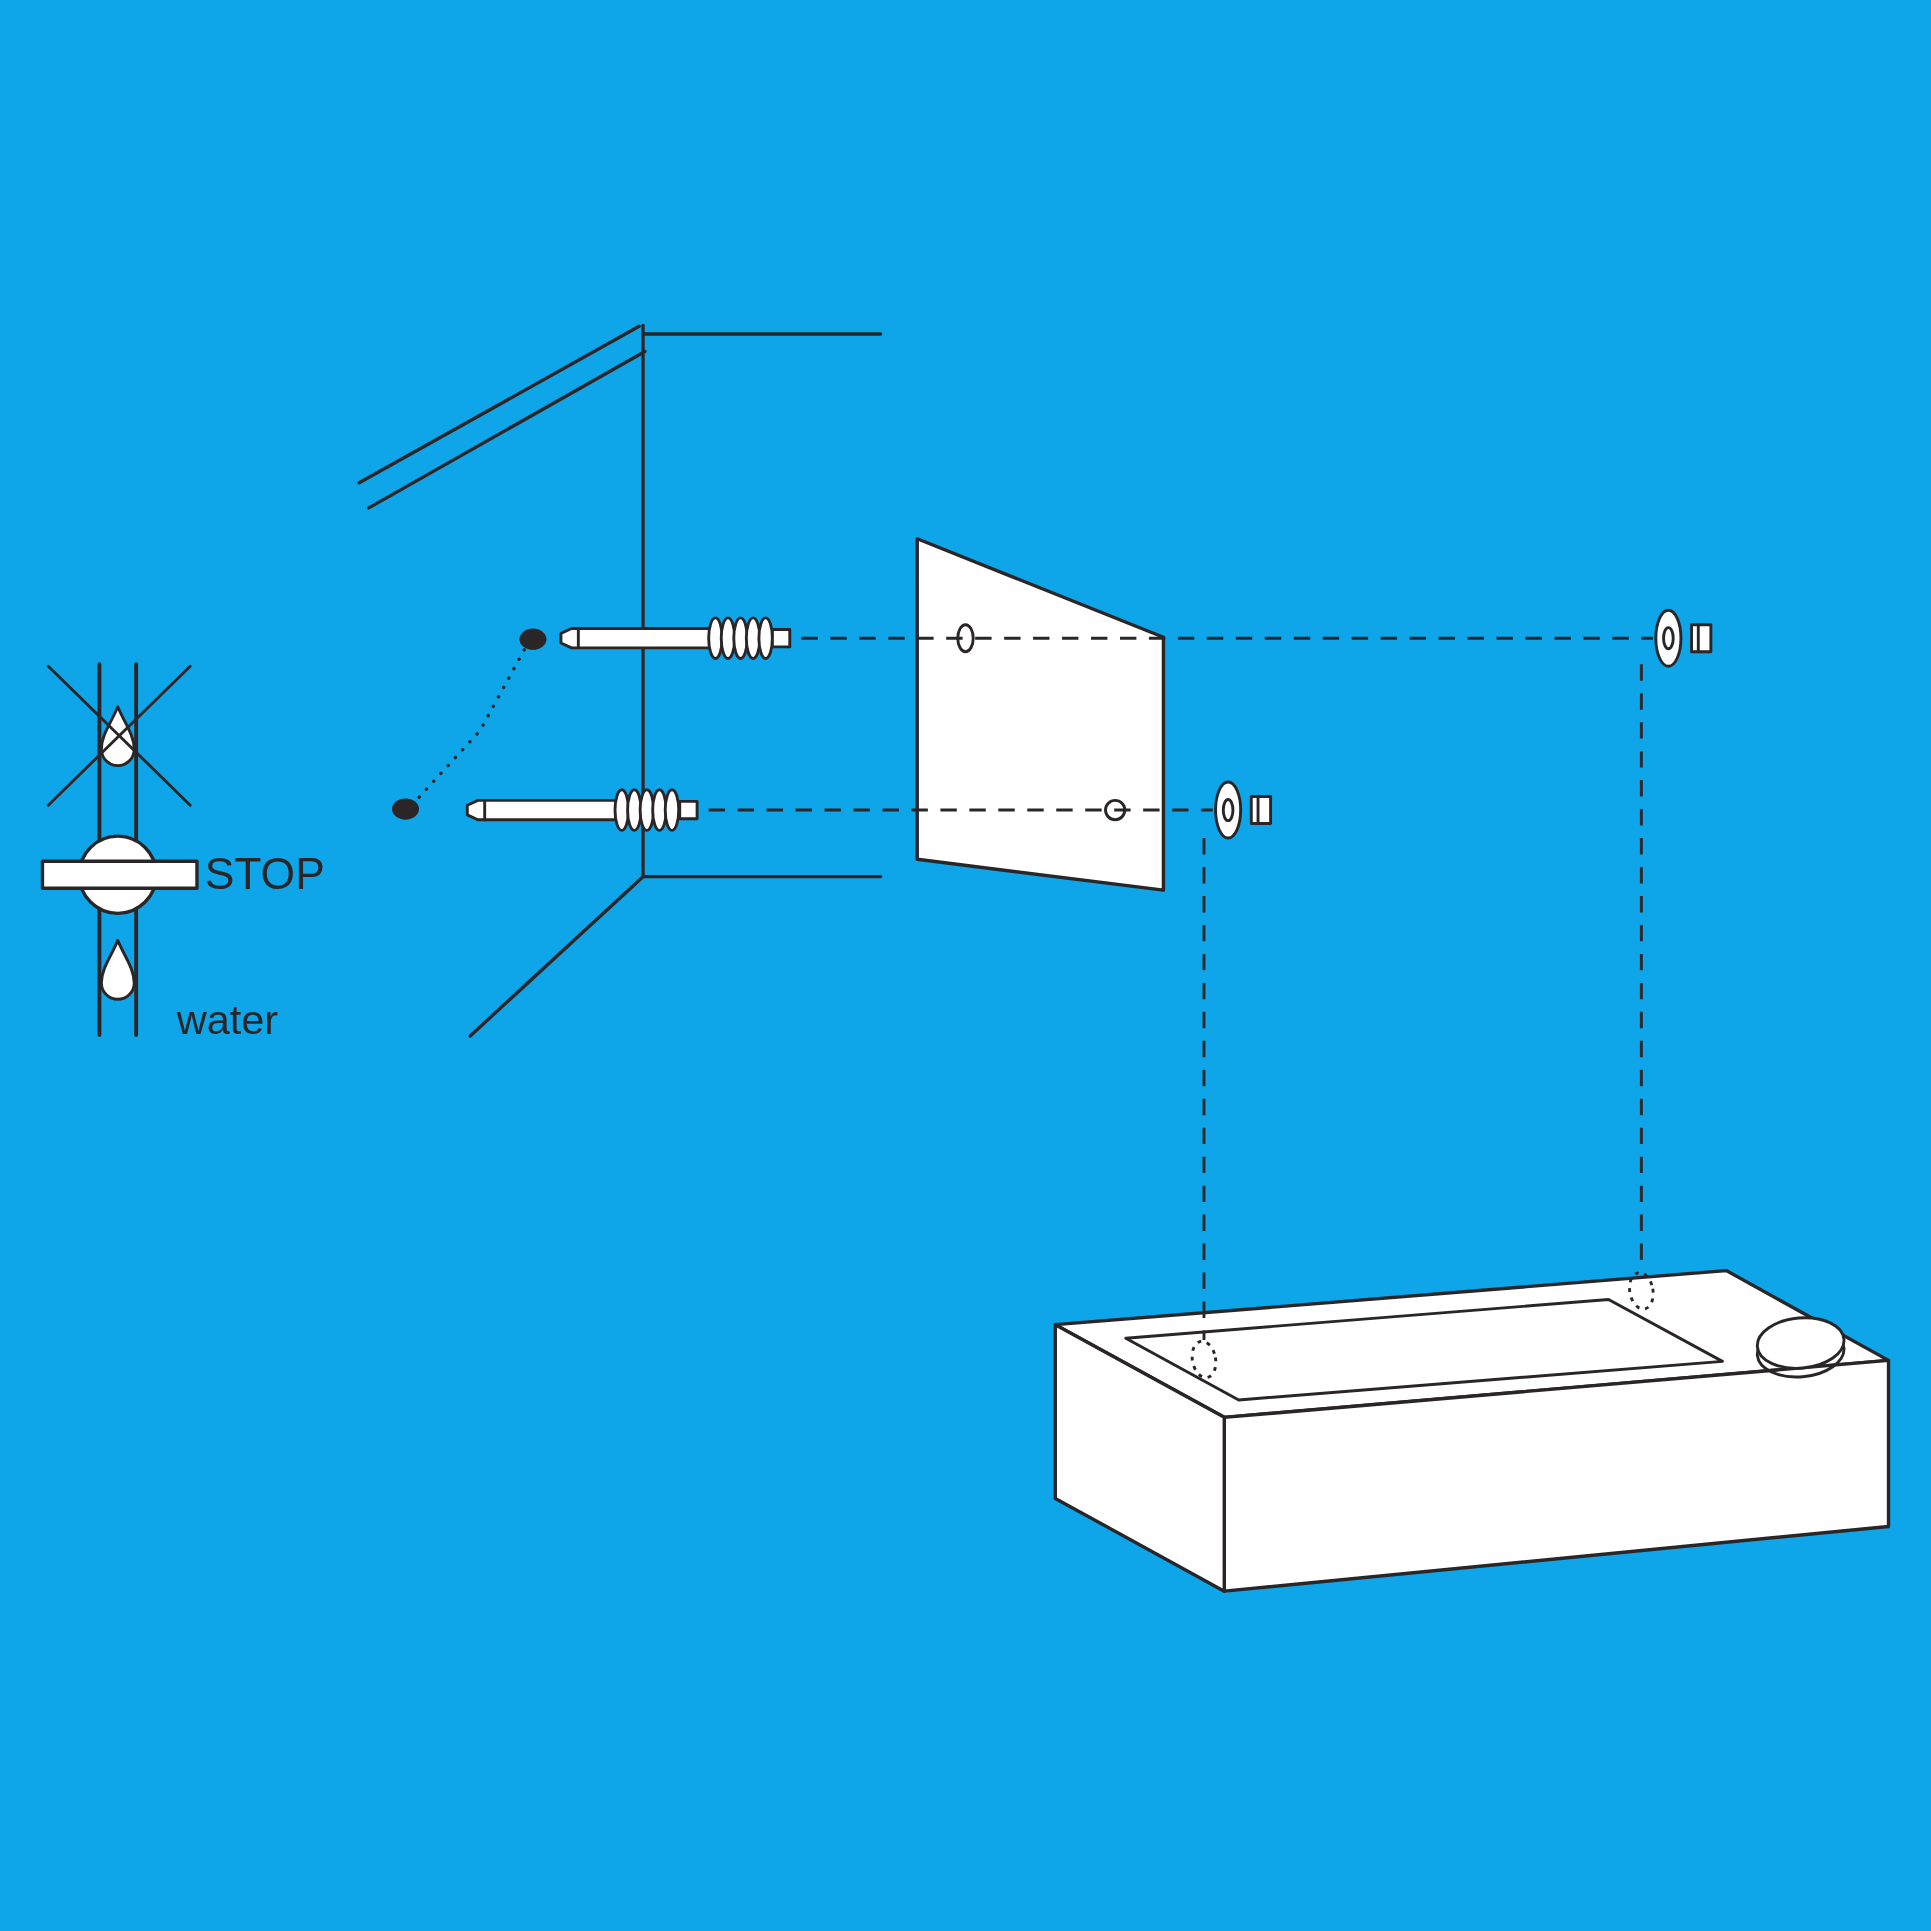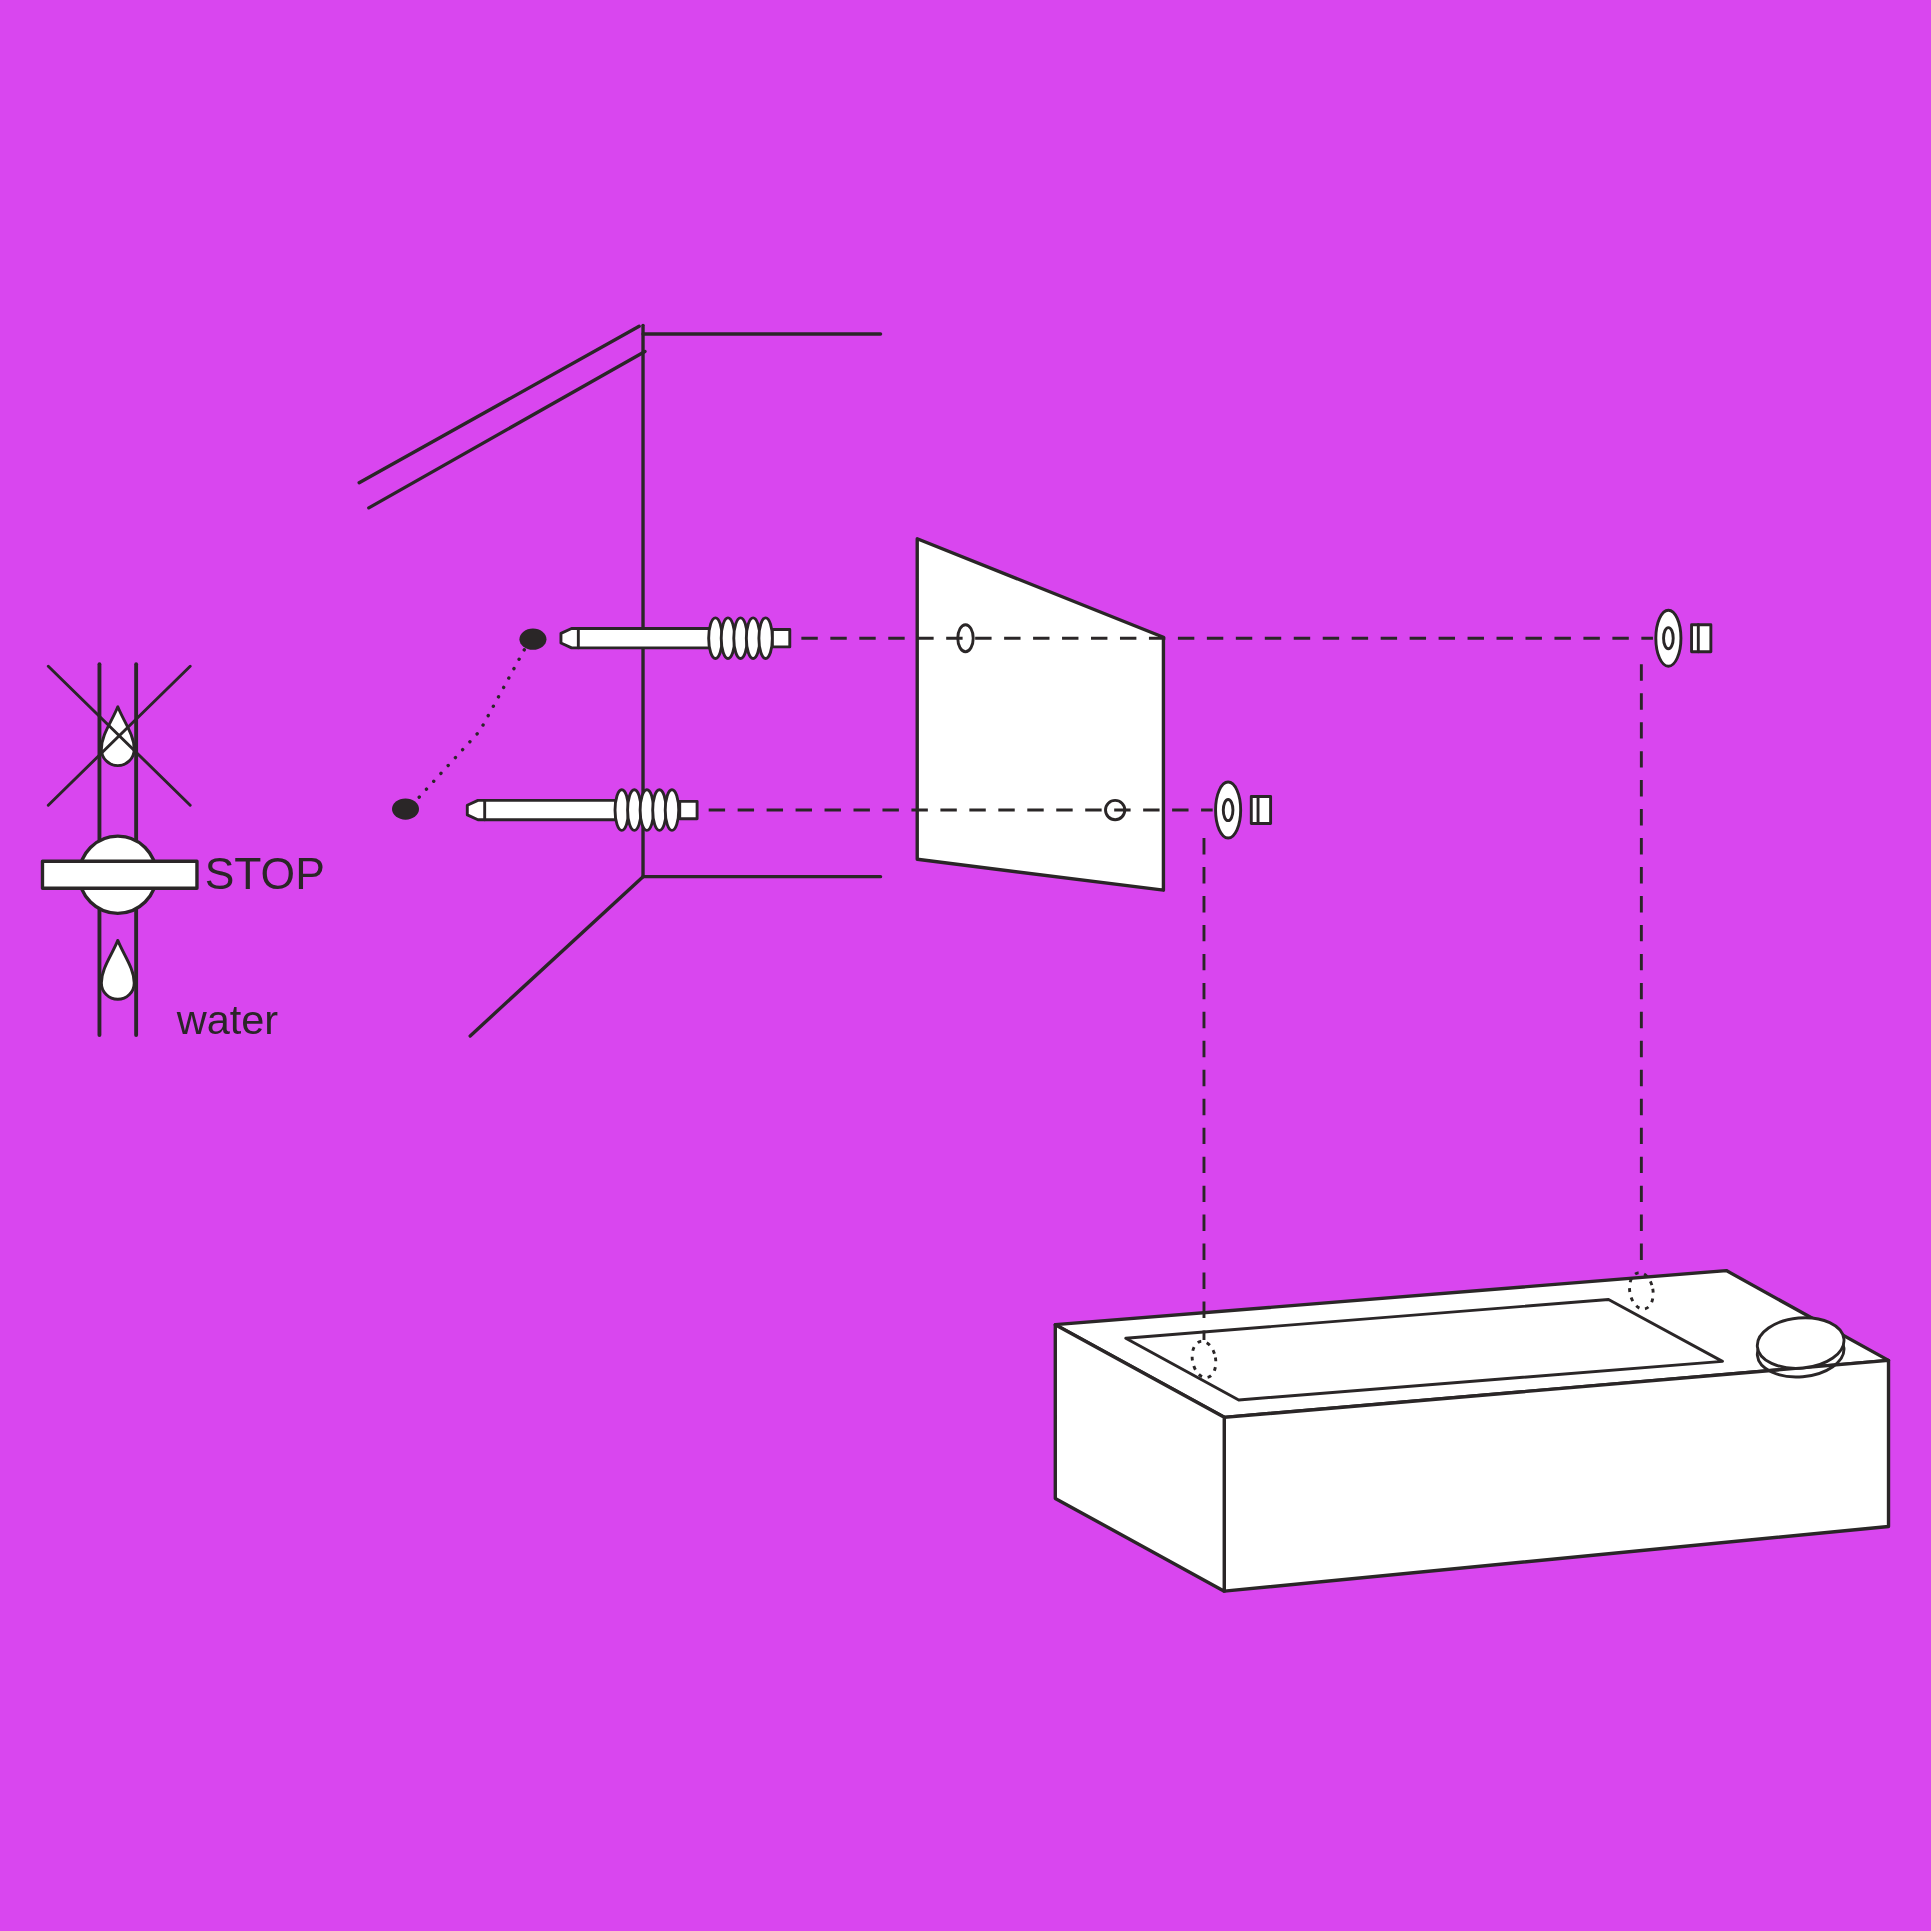--- a/index.html
+++ b/index.html
@@ -7,21 +7,21 @@
     padding: 0;
     background: #ffffff;
     width: 1931px;
     height: 1931px;
     font-family: "Liberation Sans", sans-serif;
   }
   .canvas {
     width: 1931px;
     height: 1931px;
     position: relative;
-    background: #d946ef;
+    background: #0ea5e9;
   }
   svg { display: block; }
   .ln      { stroke: #2a2627; stroke-width: 3.5; fill: none; stroke-linecap: round; stroke-linejoin: round; }
   .ln-thin { stroke: #2a2627; stroke-width: 3;   fill: none; stroke-linecap: round; stroke-linejoin: round; }
   .ln-pipe { stroke: #2a2627; stroke-width: 4;   fill: none; stroke-linecap: round; }
   .white   { fill: #ffffff; }
   .solid   { fill: #2a2627; stroke: none; }
   .dash    { stroke: #2a2627; stroke-width: 3; fill: none; stroke-dasharray: 17 13; }
   .dots    { stroke: #2a2627; stroke-width: 3.5; fill: none; stroke-dasharray: 0.1 11; stroke-linecap: round; }
   .dotted-oval { stroke: #2a2627; stroke-width: 3; fill: none; stroke-dasharray: 4 6; }

